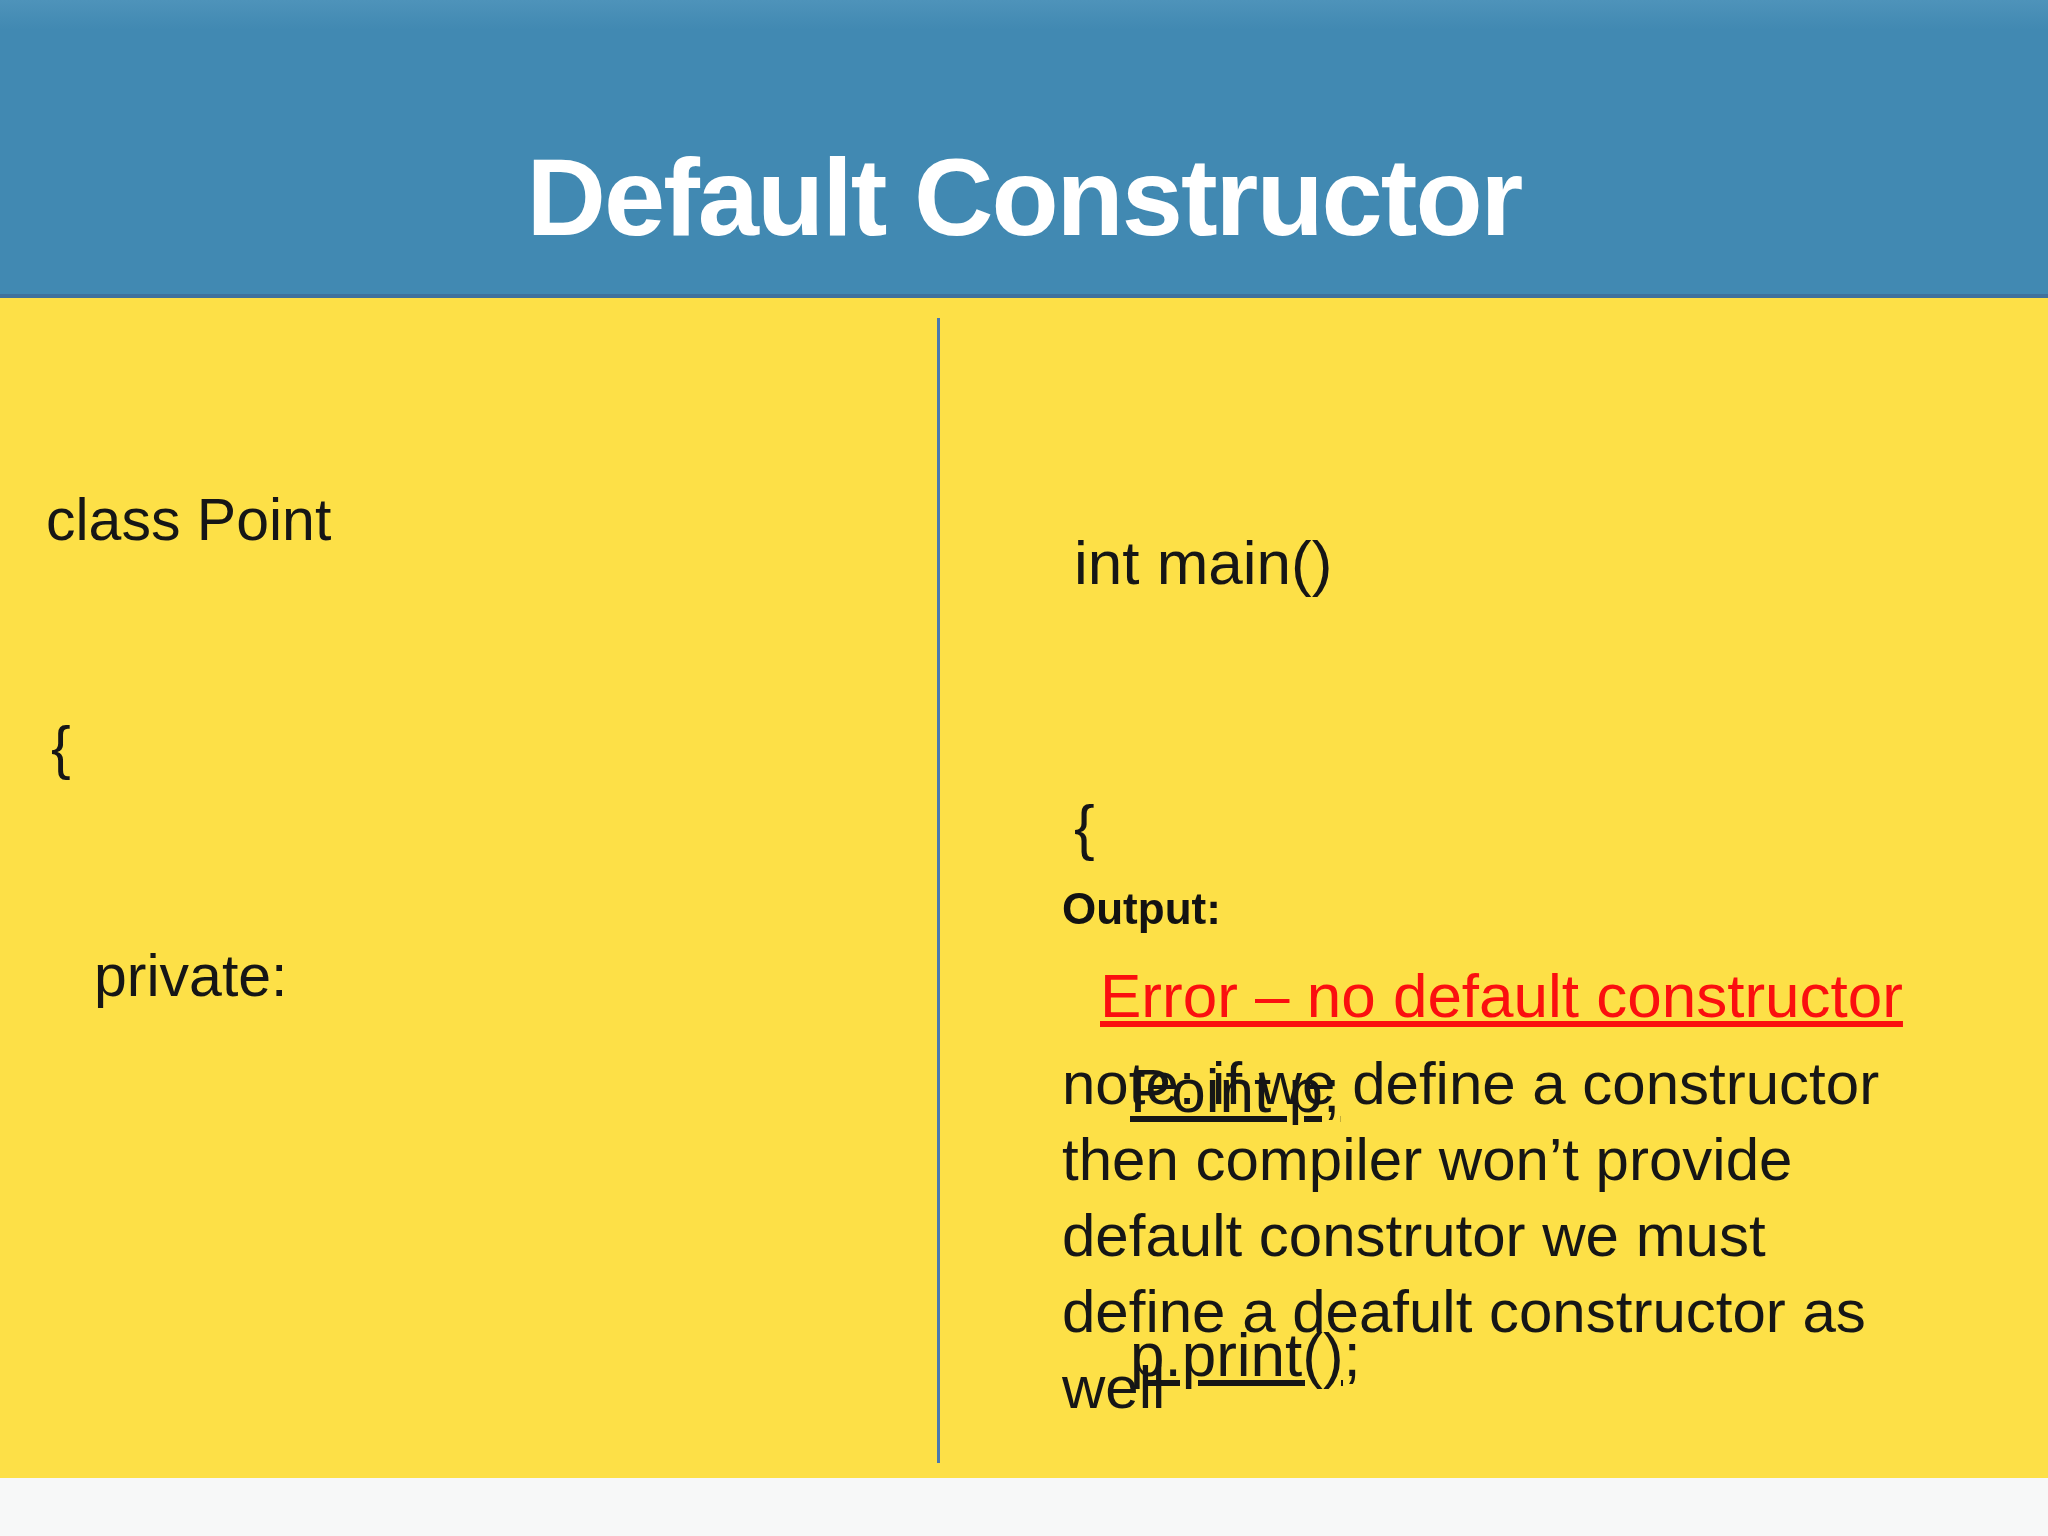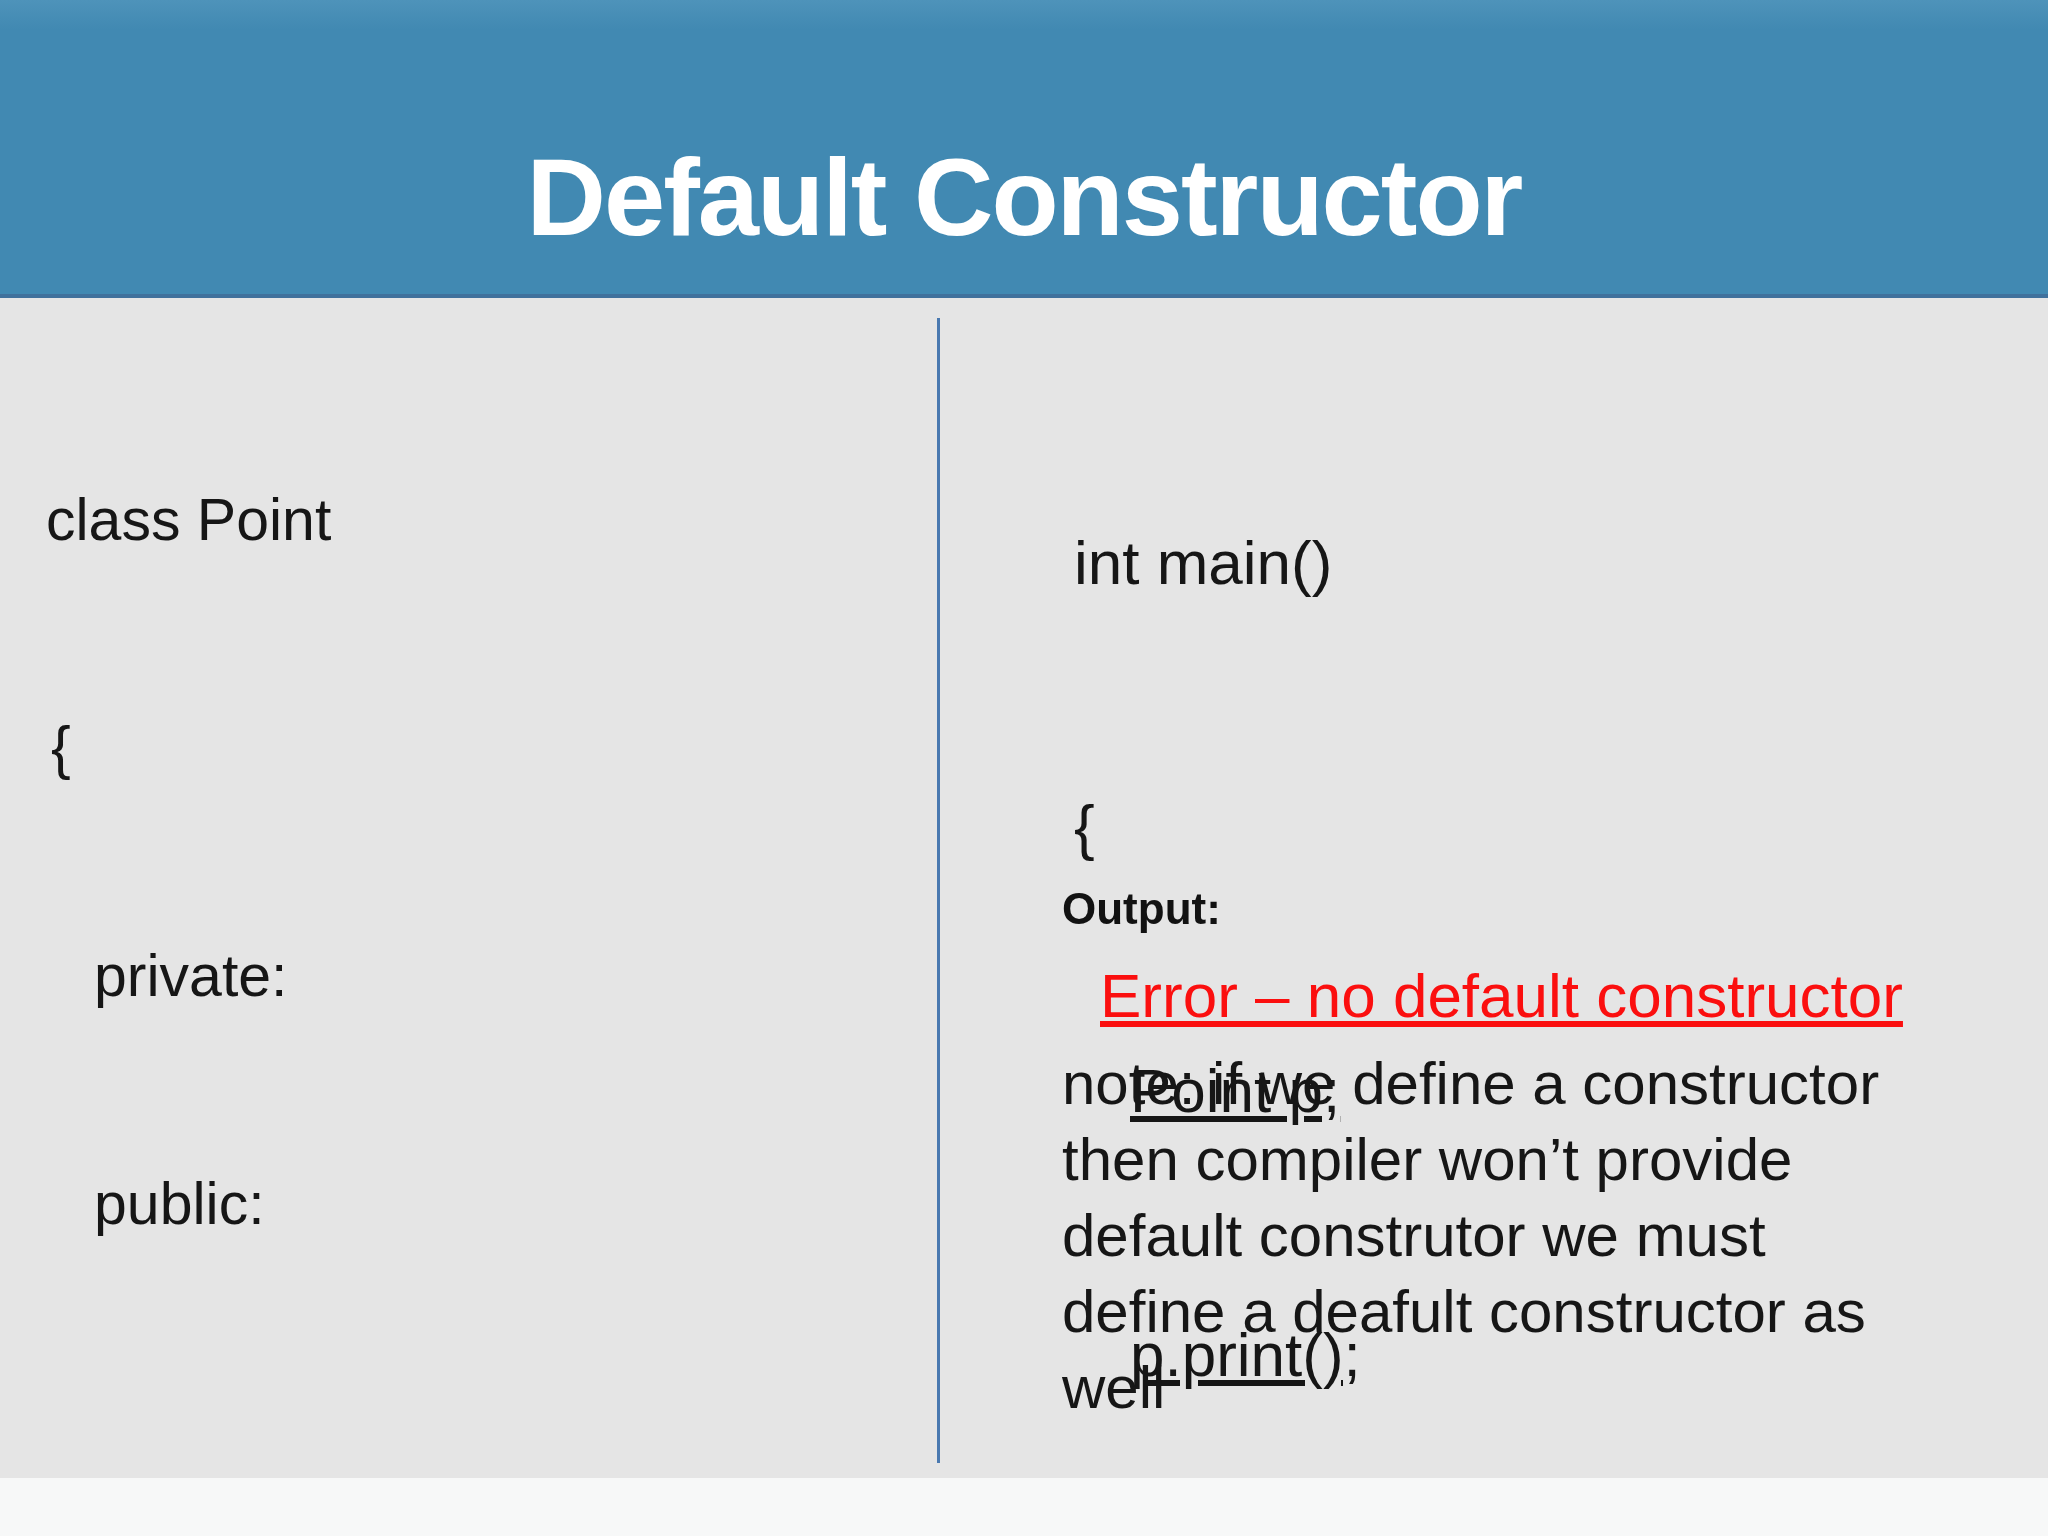--- a/index.html
+++ b/index.html
@@ -5,21 +5,21 @@
   html, body { margin: 0; padding: 0; }
   body {
     width: 2048px; height: 1536px;
     background: #ffffff;
     font-family: "Liberation Sans", "DejaVu Sans", sans-serif;
     overflow: hidden;
   }
   .slide {
     position: relative;
     width: 2048px; height: 1536px;
-    background: #e5e5e5;
+    background: #fde047;
   }
 
   
   .header {
     position: absolute; left: 0; top: 0;
     width: 2048px; height: 298px;
     background: linear-gradient(180deg, #4e93ba 0%, #4189b2 10%, #4189b2 100%);
     border-bottom: 4px solid #40719c;
     box-sizing: border-box;
     display: flex; align-items: flex-end; justify-content: center;
@@ -103,21 +103,20 @@
   <div class="header">
     <div class="slide-title">Default Constructor</div>
   </div>
 
   <div class="divider"></div>
 
   <div class="left-col">
     <div class="ind-0">class Point</div>
     <div class="ind-0a">{</div>
     <div class="ind-1">private:</div>
-    <div class="ind-1">public:</div>
     
     
     
     
     
     
     
     
     
   </div>

